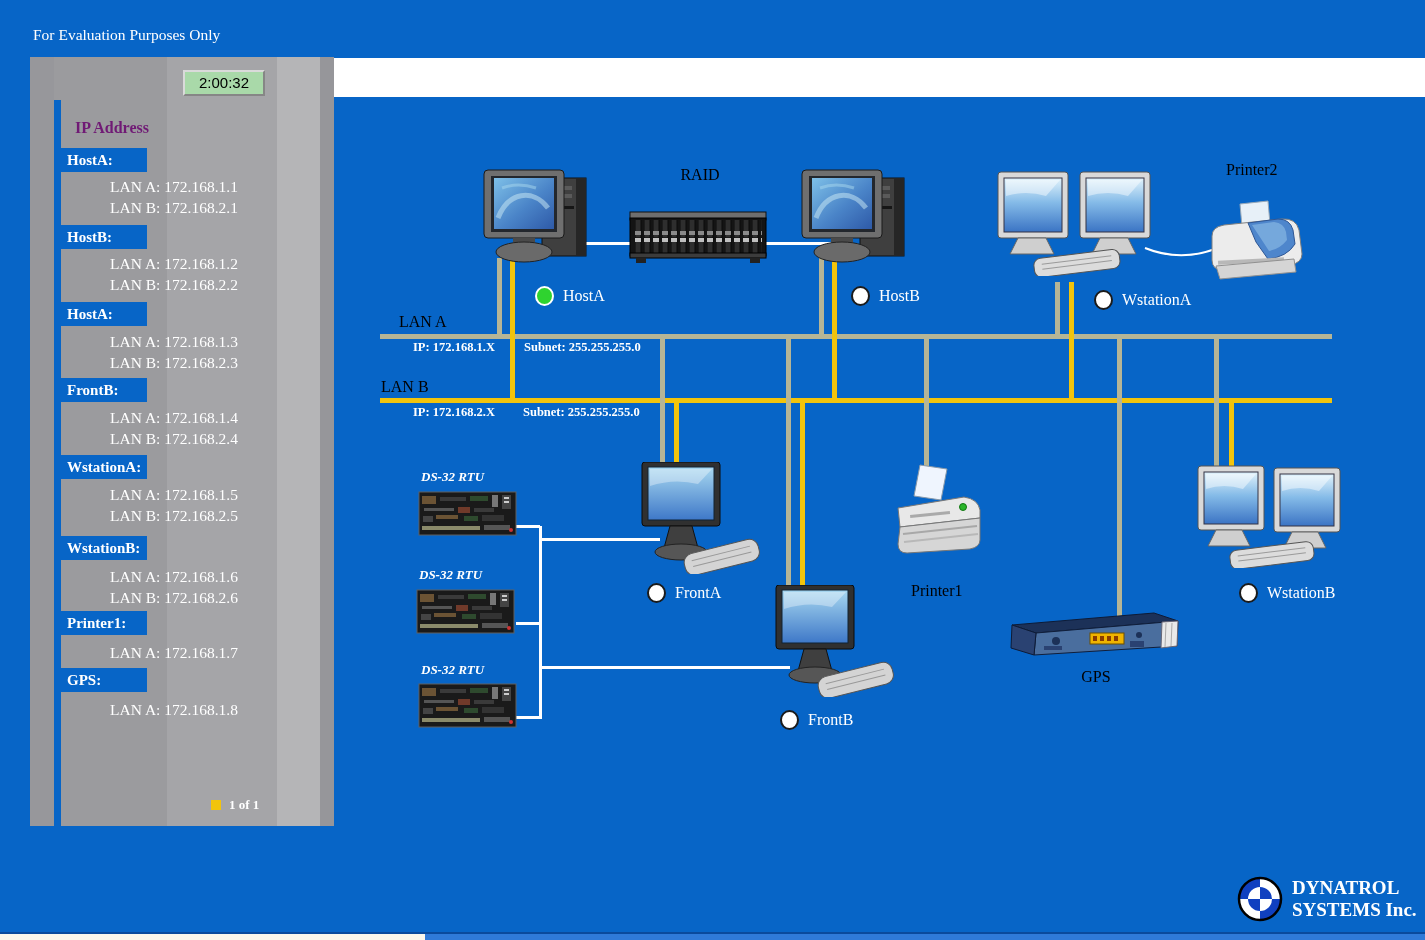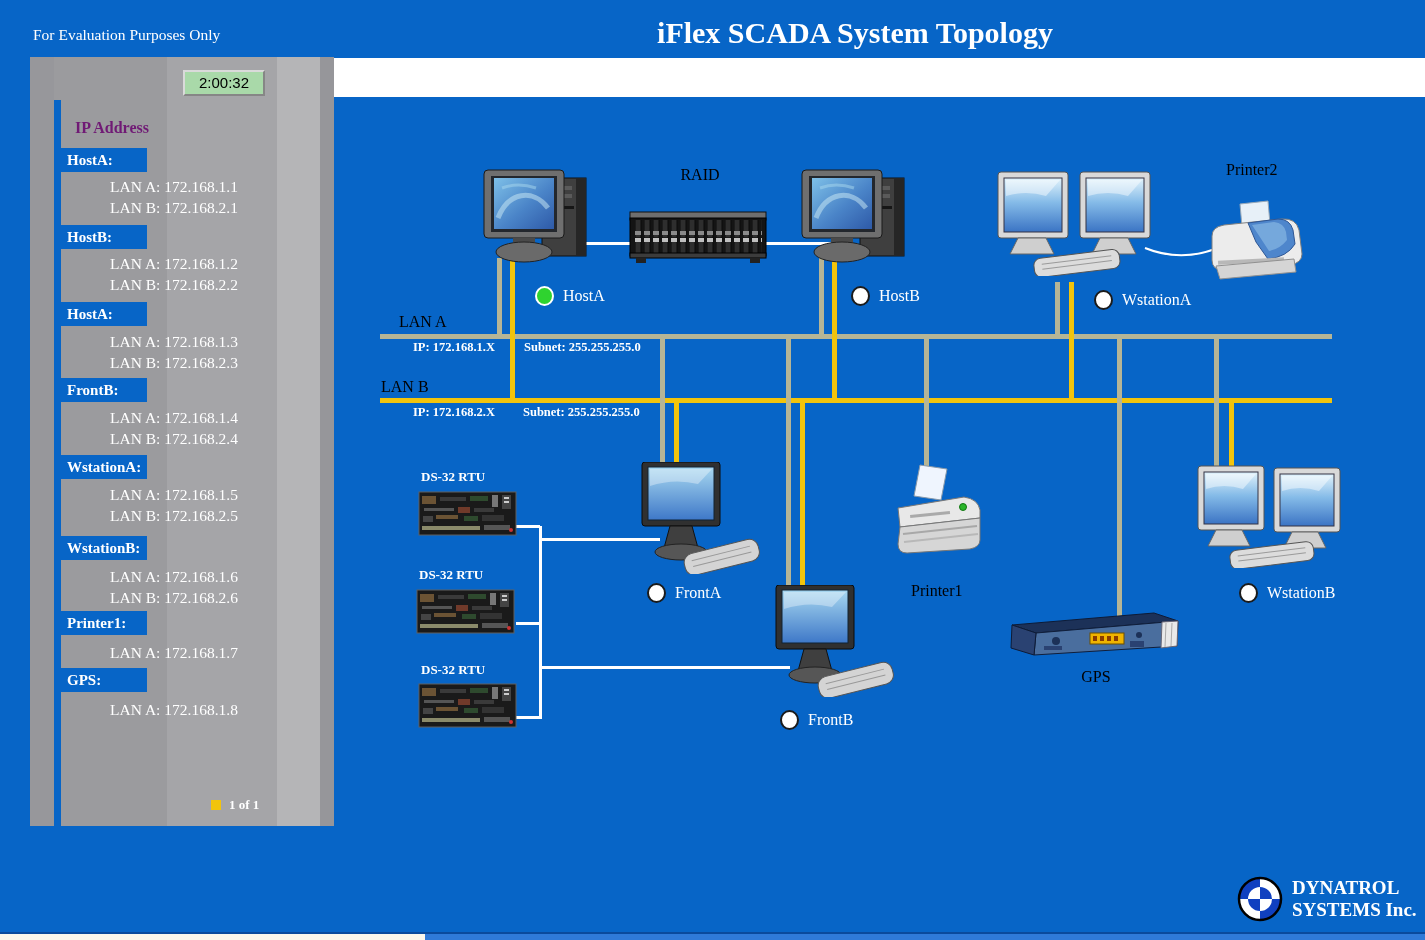--- a/index.html
+++ b/index.html
@@ -29,21 +29,21 @@
     color:#fff;font-weight:bold;font-size:13px;}
   .page-sq{width:10px;height:10px;background:var(--lan_b,#F2C40C);}
   
   .hline,.vline{position:absolute;}
   .lanA{background:var(--lan_a,#B5B596);}
   .lanB{background:var(--lan_b,#F2C40C);}
   .wline{background:#FFFFFF;}
   
   .node-label{position:absolute;color:#000000;font-size:16px;white-space:nowrap;}
   .small-label{position:absolute;color:#fff;font-weight:bold;font-size:12.5px;white-space:nowrap;}
-  .rtu-label{position:absolute;color:#fff;font-weight:bold;font-size:13px;white-space:nowrap;}
+  .rtu-label{position:absolute;color:#fff;font-weight:bold;font-size:13px;white-space:nowrap;font-style:italic;}
   .status{position:absolute;display:flex;align-items:center;gap:9px;color:#fff;font-size:16px;}
   .lamp{width:15px;height:16px;border-radius:50%;box-sizing:content-box;}
   .lamp.on{background:var(--online,#2FD32F);border:2px solid #fff;}
   .lamp.off{background:#fff;border:2px solid #1b1b1b;}
   .dev{position:absolute;}
   .dev svg{display:block;}
   
   .brand-text{position:absolute;left:1292px;top:877px;color:#fff;font-weight:bold;
     font-size:19px;line-height:22px;white-space:nowrap;}
   .bottom-line{position:absolute;left:0;top:932px;width:1425px;height:2px;background:#0A4A9C;}
@@ -73,21 +73,20 @@
       </linearGradient>
       <pattern id="slats" width="9" height="34" patternUnits="userSpaceOnUse">
         <rect width="6" height="34" fill="#2E2E2E" stroke="#0A0A0A" stroke-width="1"></rect>
         <rect width="6" height="4" fill="#C0C0C0"></rect>
         <rect y="27" width="6" height="4" fill="#8A8A8A"></rect>
       </pattern>
     </defs>
   </svg>
 
   <div class="eval">For Evaluation Purposes Only</div>
-  <div class="title">iFlex SCADA System Topology</div>
   <div class="white-band"></div>
 
   <div class="sidebar">
     <div class="sb-leftcol"></div>
     <div class="sb-midcol"></div>
     <div class="sb-lightcol"></div>
     <div class="sb-edgecol"></div>
     <div class="sb-bluebar"></div>
     <div class="clock">2:00:32</div>
     <div class="sb-heading">IP Address</div>

